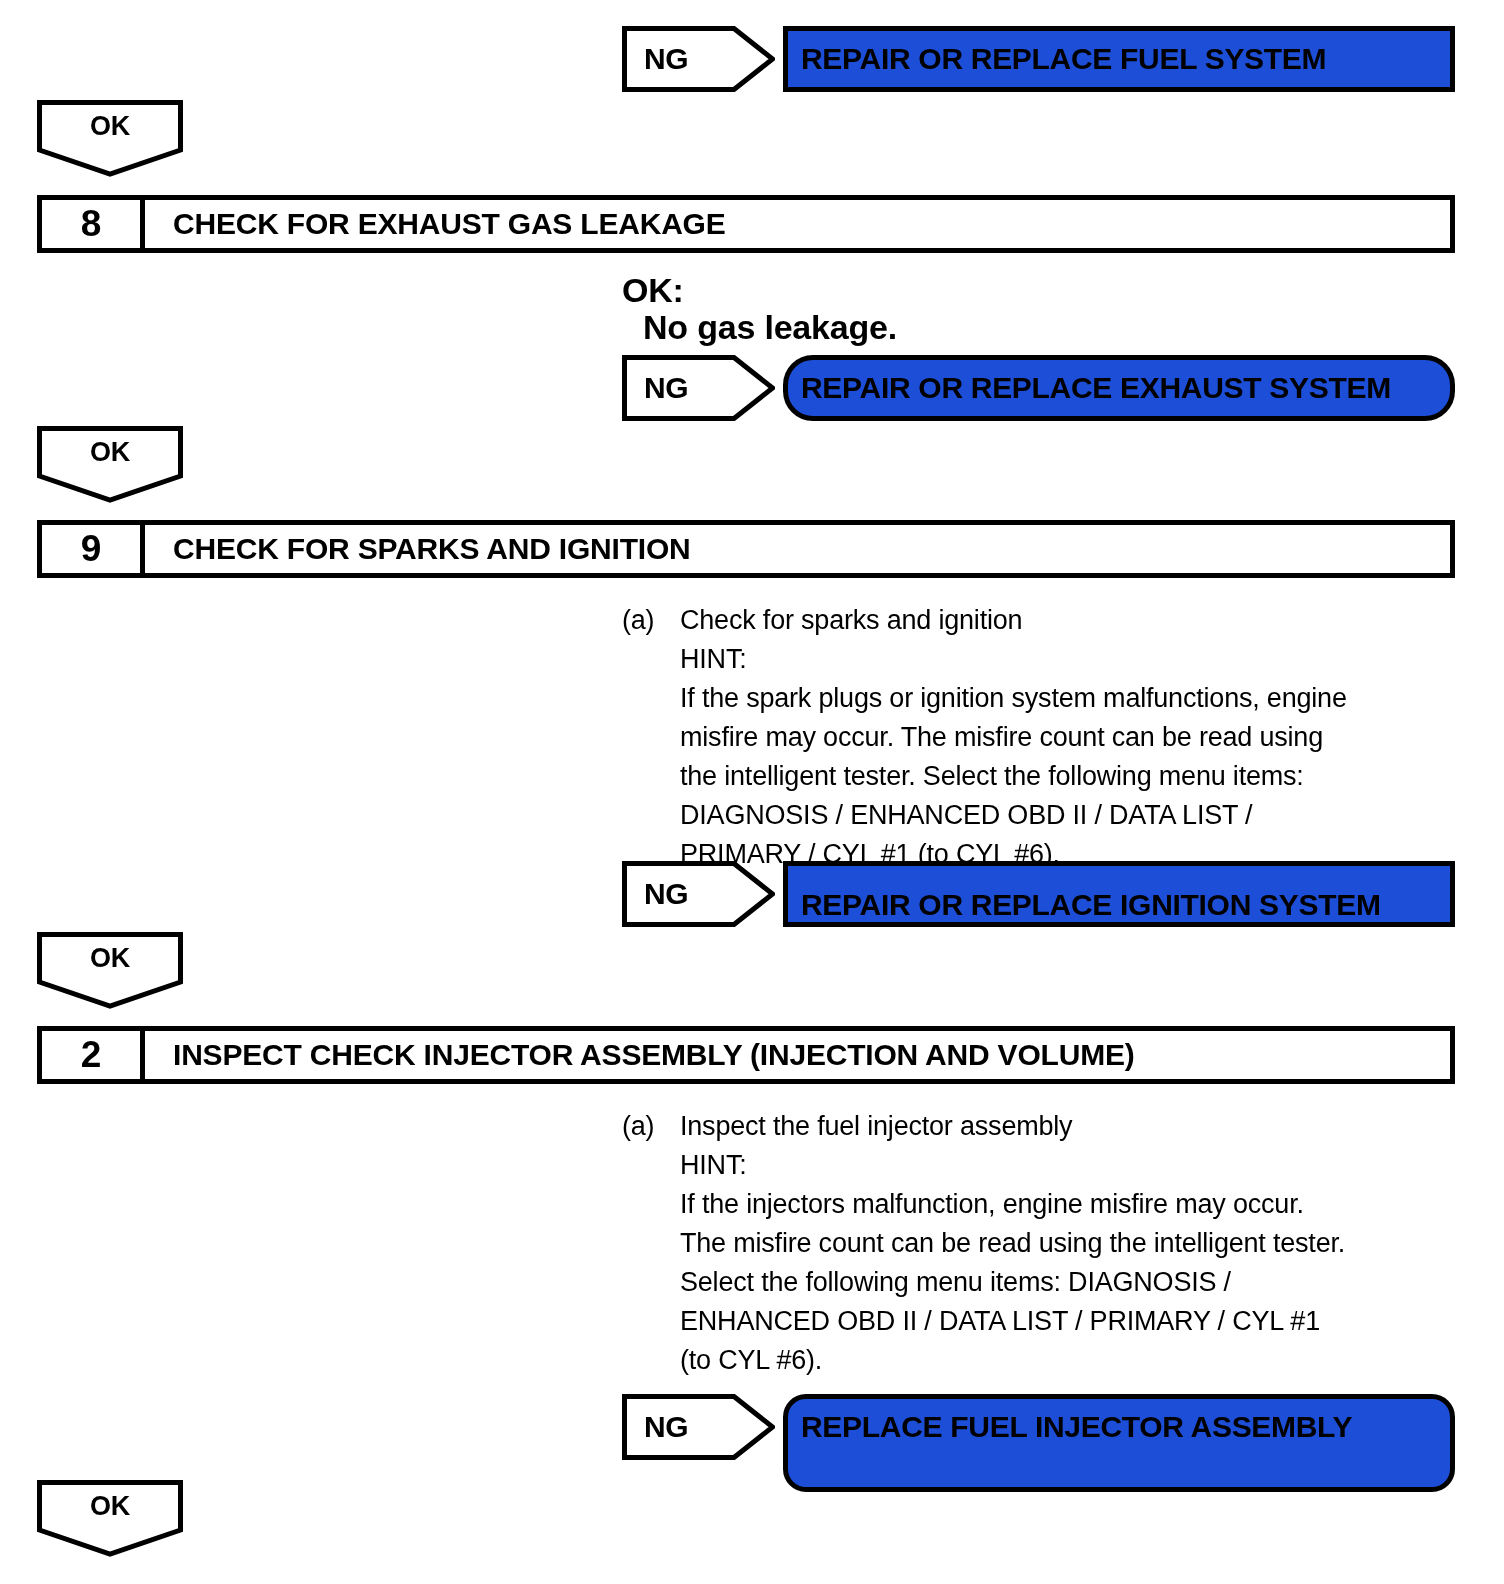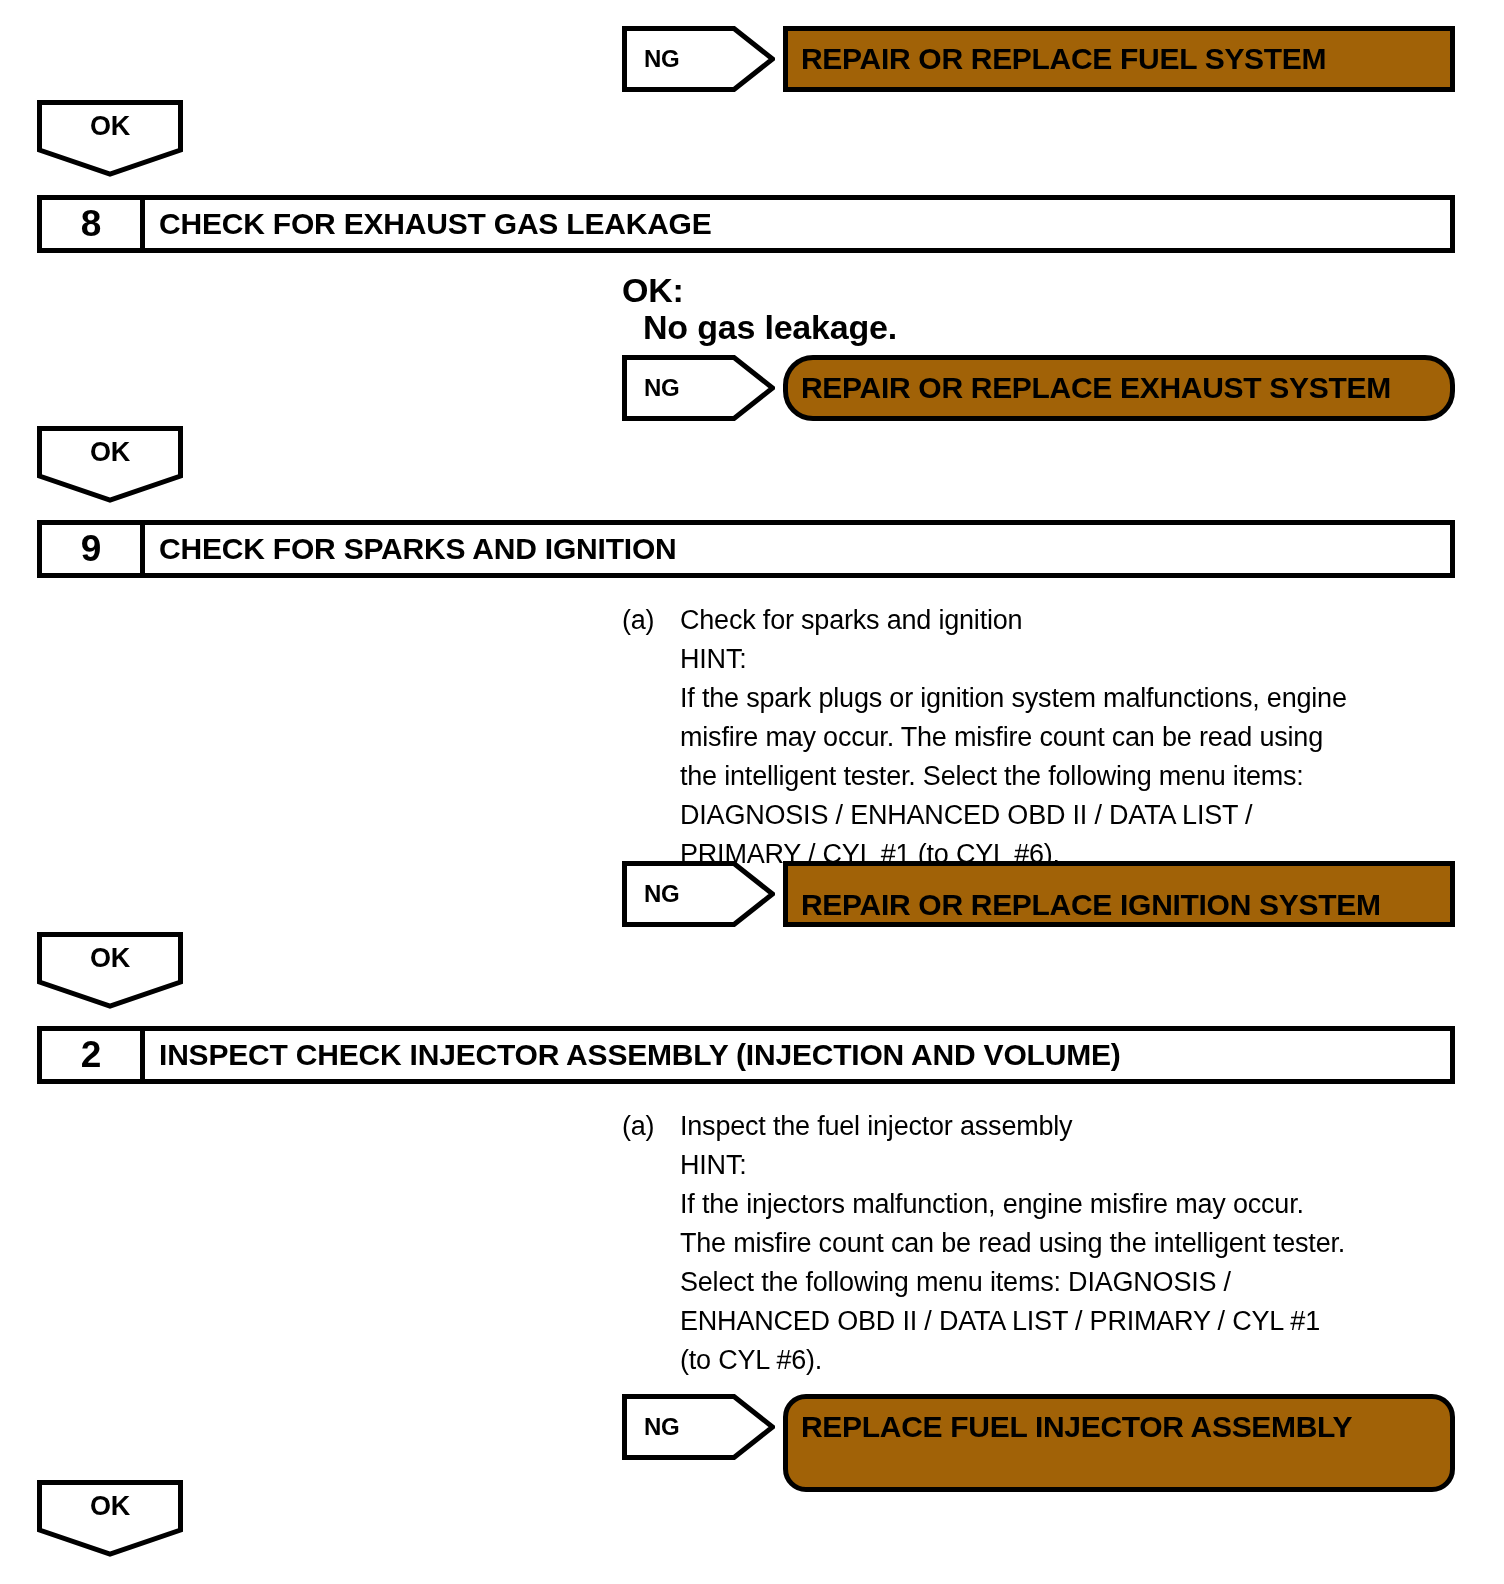--- a/index.html
+++ b/index.html
@@ -36,21 +36,21 @@
     align-items: center;
     justify-content: center;
     font-size: 37px;
     font-weight: bold;
     letter-spacing: 0px;
   }
   .step-title {
     flex: 1;
     display: flex;
     align-items: center;
-    padding-left: 14px;
+    padding-left: 28px;
     font-size: 30px;
     font-weight: bold;
     letter-spacing: -0.2px;
     white-space: nowrap;
   }
 
   
   .ng-group {
     position: absolute;
     display: block;
@@ -67,29 +67,29 @@
     width: 153px;
     height: 66px;
   }
   .ng-label {
     position: absolute;
     left: 22px;
     top: 0;
     height: 66px;
     display: flex;
     align-items: center;
-    font-size: 24px;
+    font-size: 30px;
     font-weight: bold;
     letter-spacing: -0.3px;
   }
   .result-box {
     position: absolute;
     box-sizing: border-box;
     border: 5px solid #000;
-    background: #a16207;
+    background: #1d4ed8;
     display: flex;
     align-items: flex-start;
     padding-left: 13px;
     padding-top: 11px;
   }
   .result-text {
     font-size: 30px;
     font-weight: bold;
     letter-spacing: -0.3px;
     line-height: 34px;

